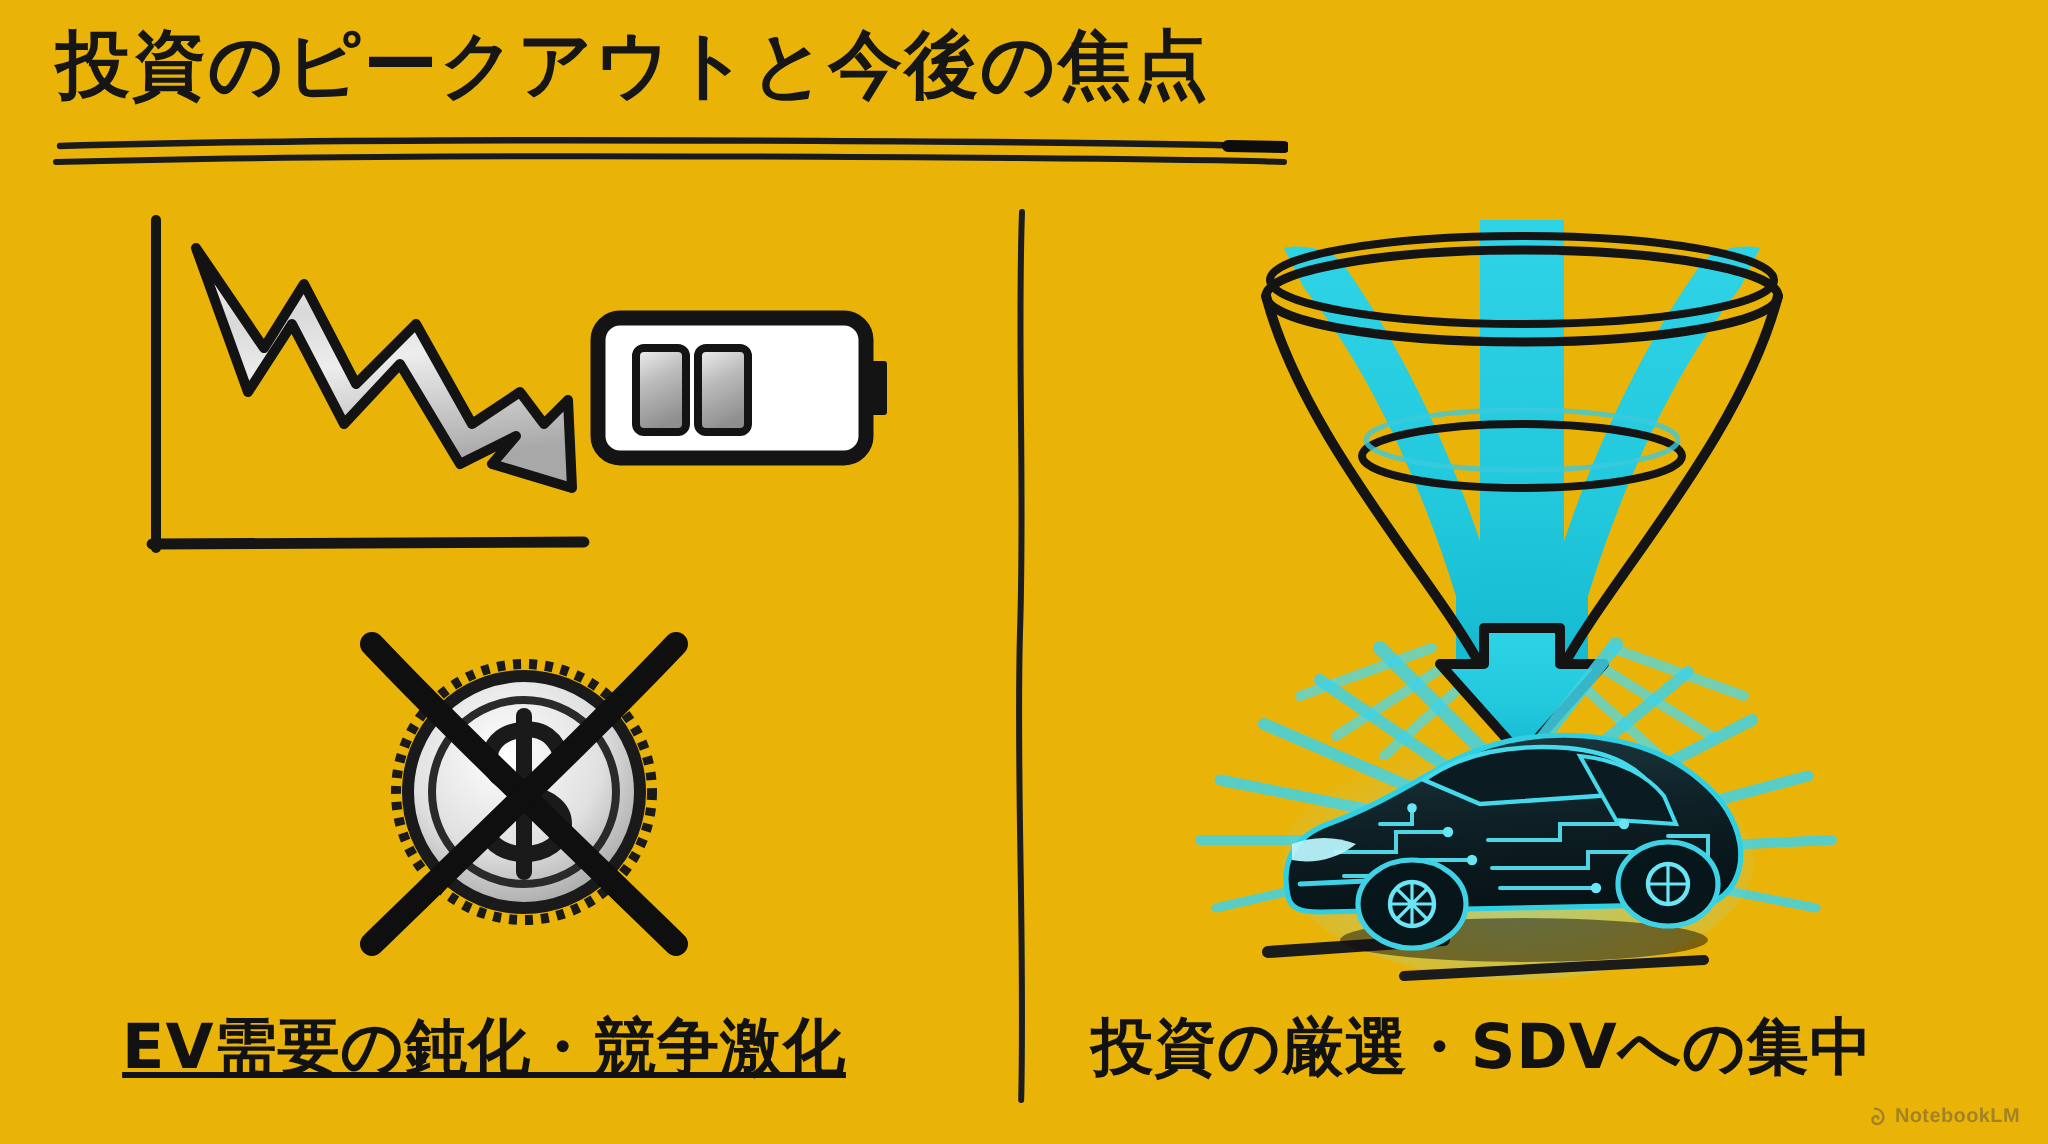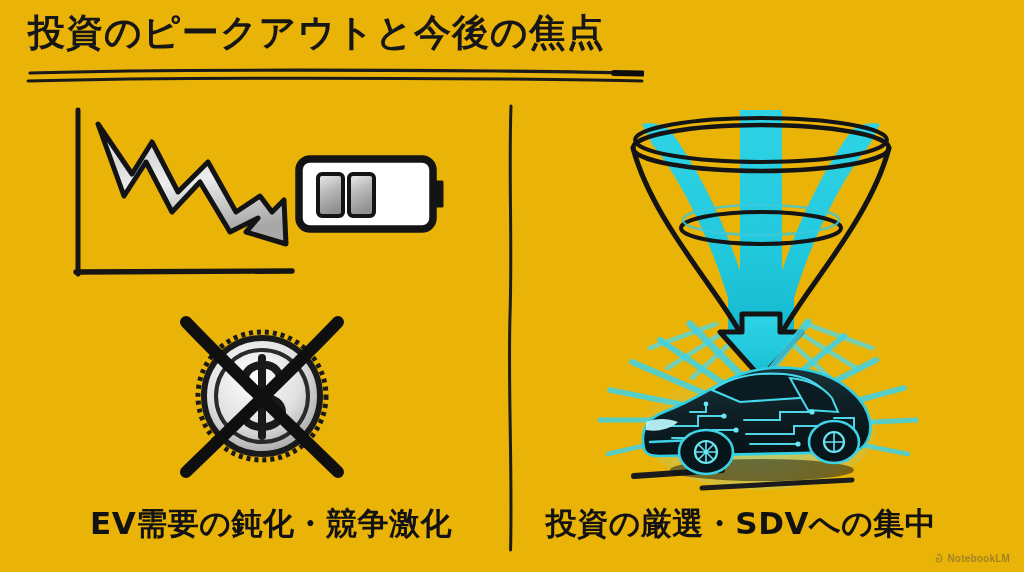--- a/index.html
+++ b/index.html
@@ -71,21 +71,21 @@
     font-family: "DejaVu Sans", sans-serif;
     font-size: 31px;
     font-weight: 700;
     color: #121212;
     letter-spacing: 0.5px;
     white-space: nowrap;
     display: flex;
     align-items: center;
     justify-content: center;
   }
-  #caption-left  { left: 36px;  width: 470px; }
+  #caption-left  { left: 7px;  width: 470px; text-decoration: underline; }
   #caption-right { left: 504px; width: 474px; }
 
   
   #icon-declining-chart {
     position: absolute; left: 40px;  top: 4px;  width: 250px; height: 190px;
   }
   #icon-low-battery {
     position: absolute; left: 272px; top: 42px; width: 160px; height: 105px;
   }
   #icon-no-money {

